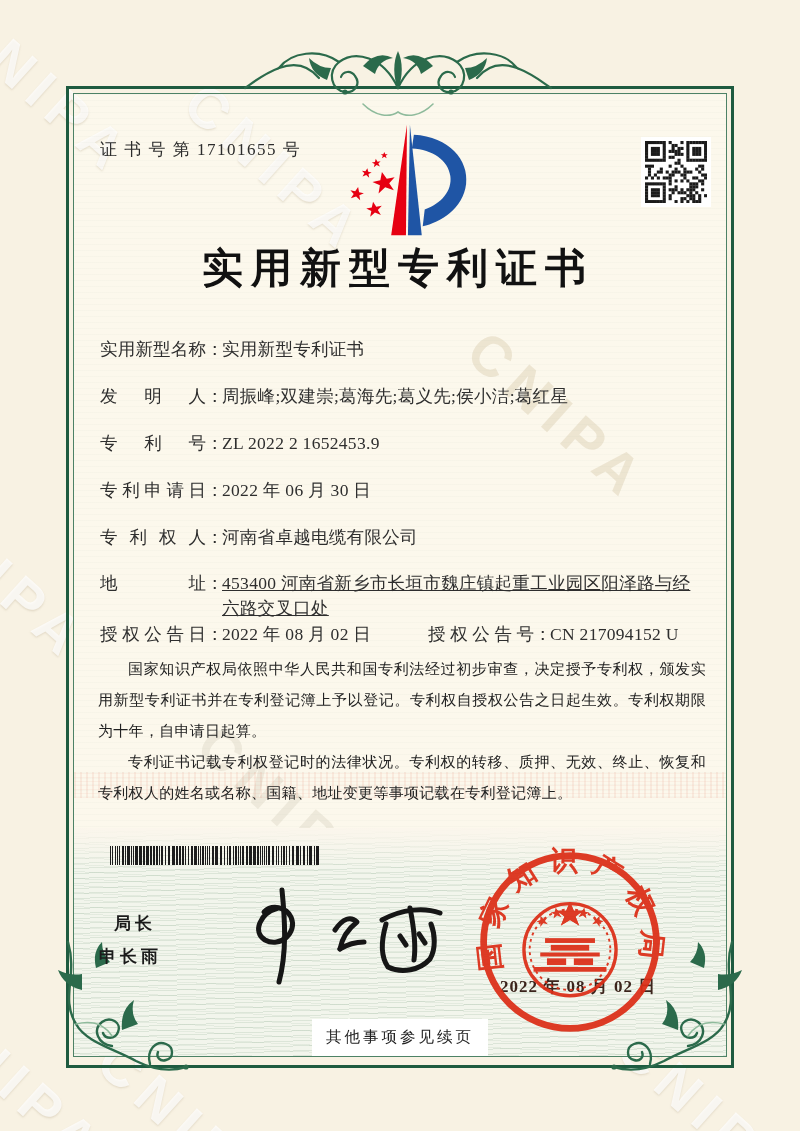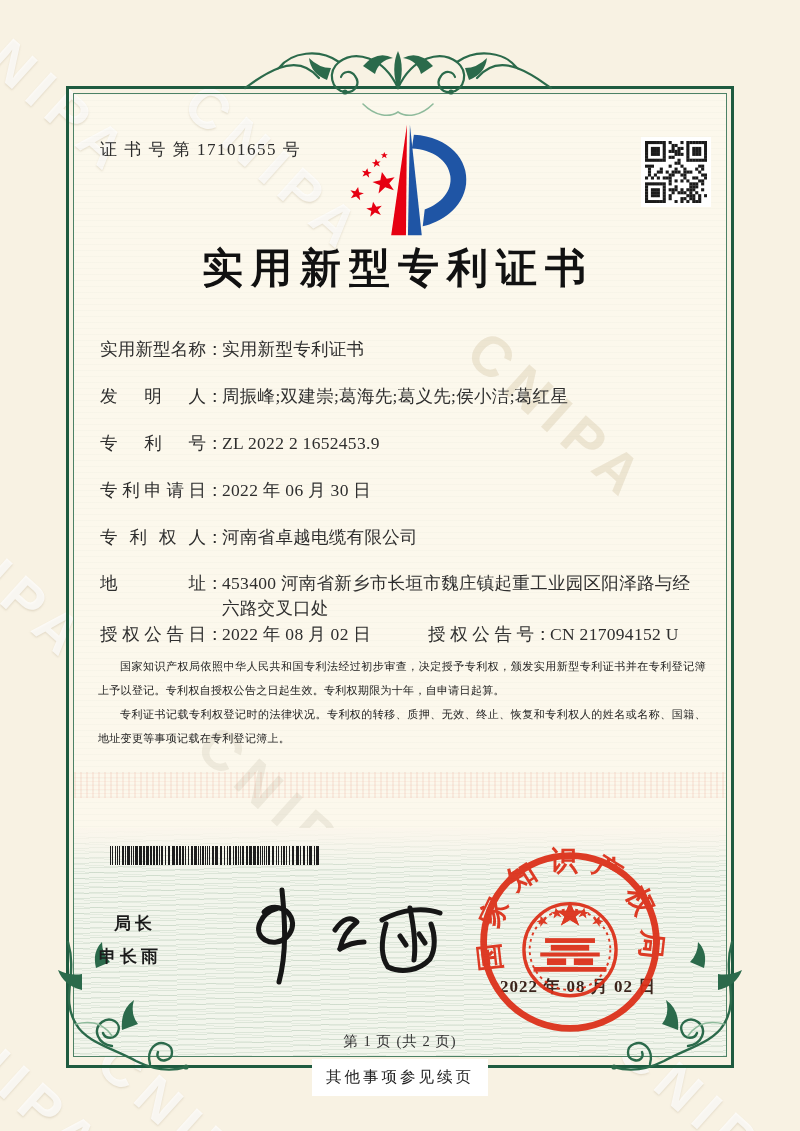--- a/index.html
+++ b/index.html
@@ -32,37 +32,37 @@
   
   .cert-no{position:absolute;left:100px;top:138px;font-size:17px;letter-spacing:1.5px;color:#2c2c2c;z-index:4;}
   .logo{position:absolute;left:335px;top:122px;width:138px;height:118px;z-index:4;}
   .qr{position:absolute;left:641px;top:137px;width:70px;height:70px;background:#fff;padding:4px;z-index:4;box-sizing:border-box;}
   .title{position:absolute;left:0;top:241px;width:796px;text-align:center;font-size:41px;font-weight:bold;
       letter-spacing:8px;color:#111;z-index:4;}
   .frow{position:absolute;left:100px;width:610px;display:flex;font-size:17.5px;color:#2e2e2e;z-index:4;line-height:25px;}
   .flabel{width:106px;text-align:justify;text-align-last:justify;flex:none;}
   .fcolon{width:16px;flex:none;}
   .fvalue{letter-spacing:.3px;}
-  .fvalue.addr{width:478px;}
+  .fvalue.addr{width:478px;text-decoration:underline;}
   .grp2{display:flex;margin-left:28px;}
   .paras{position:absolute;left:98px;top:654px;width:608px;z-index:4;}
-  .paras p{margin:0;font-size:11px;line-height:24px;text-indent:2em;text-align:justify;color:#222;letter-spacing:.3px;}
+  .paras p{margin:0;font-size:15px;line-height:31px;text-indent:2em;text-align:justify;color:#222;letter-spacing:.3px;}
   .barcode{position:absolute;left:110px;top:846px;width:214px;height:20px;z-index:4;}
   .signer-role{position:absolute;left:114px;top:912px;font-family:Liberation Serif, serif;font-size:17px;
       font-weight:600;letter-spacing:4px;color:#1b1b1b;z-index:4;}
   .signer-name{position:absolute;left:99px;top:945px;font-family:"Liberation Sans",sans-serif;font-size:17px;
       font-weight:600;letter-spacing:4px;color:#1b1b1b;z-index:4;}
   .signature{position:absolute;left:232px;top:878px;width:215px;height:112px;z-index:4;}
   .seal{position:absolute;left:474px;top:846px;width:192px;height:192px;z-index:5;opacity:.93;}
   .seal-date{position:absolute;left:500px;top:975px;font-size:17px;letter-spacing:1px;color:#3c241c;
       font-weight:600;z-index:4;}
   .page-info{position:absolute;left:0;top:1032px;width:800px;text-align:center;font-size:14.5px;
       letter-spacing:1px;color:#333;z-index:4;}
   .note-box{position:absolute;left:50%;transform:translateX(-50%);top:1019px;background:#ffffff;
-      padding:8px 14px;font-size:15.5px;letter-spacing:3px;color:#222;z-index:4;white-space:nowrap;margin-top:40px;}
+      padding:8px 14px;font-size:15.5px;letter-spacing:3px;color:#222;z-index:4;white-space:nowrap;}
 </style>
 </head>
 <body>
 
 <div class="page">
 
   <span class="wm light" style="left:-18px;top:-8px;">CNIPA</span>
   <span class="wm light" style="left:215px;top:70px;">CNIPA</span>
   <span class="wm" style="left:498px;top:318px;">CNIPA</span>
   <span class="wm light" style="left:-62px;top:478px;">CNIPA</span>

